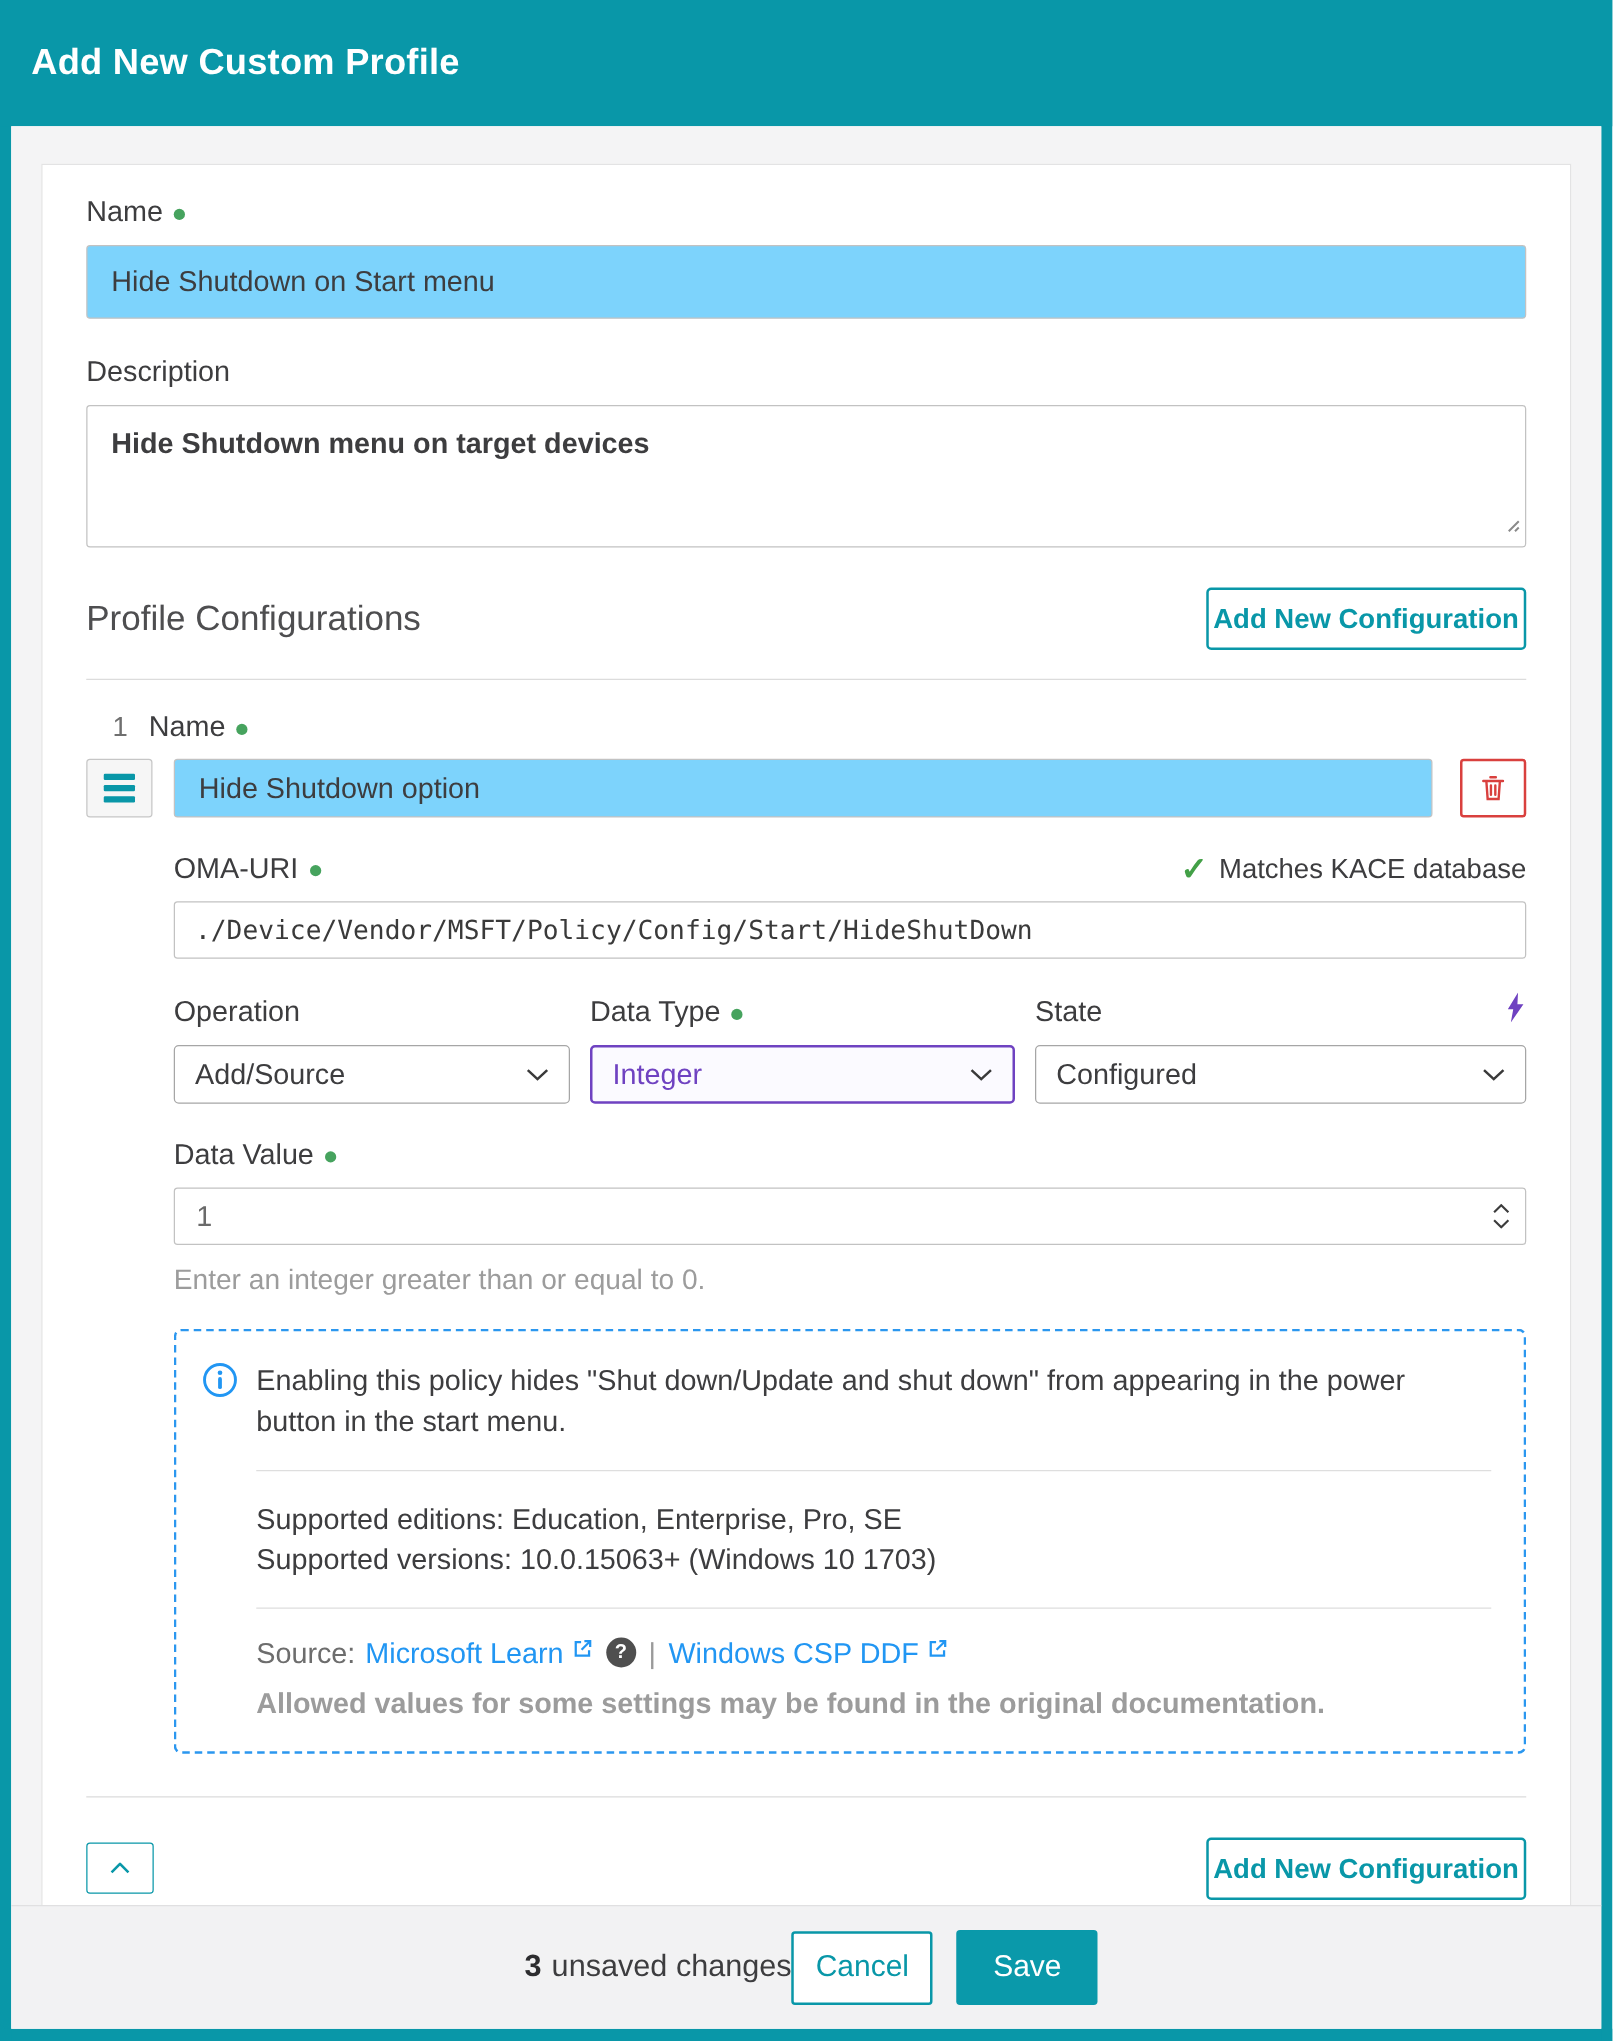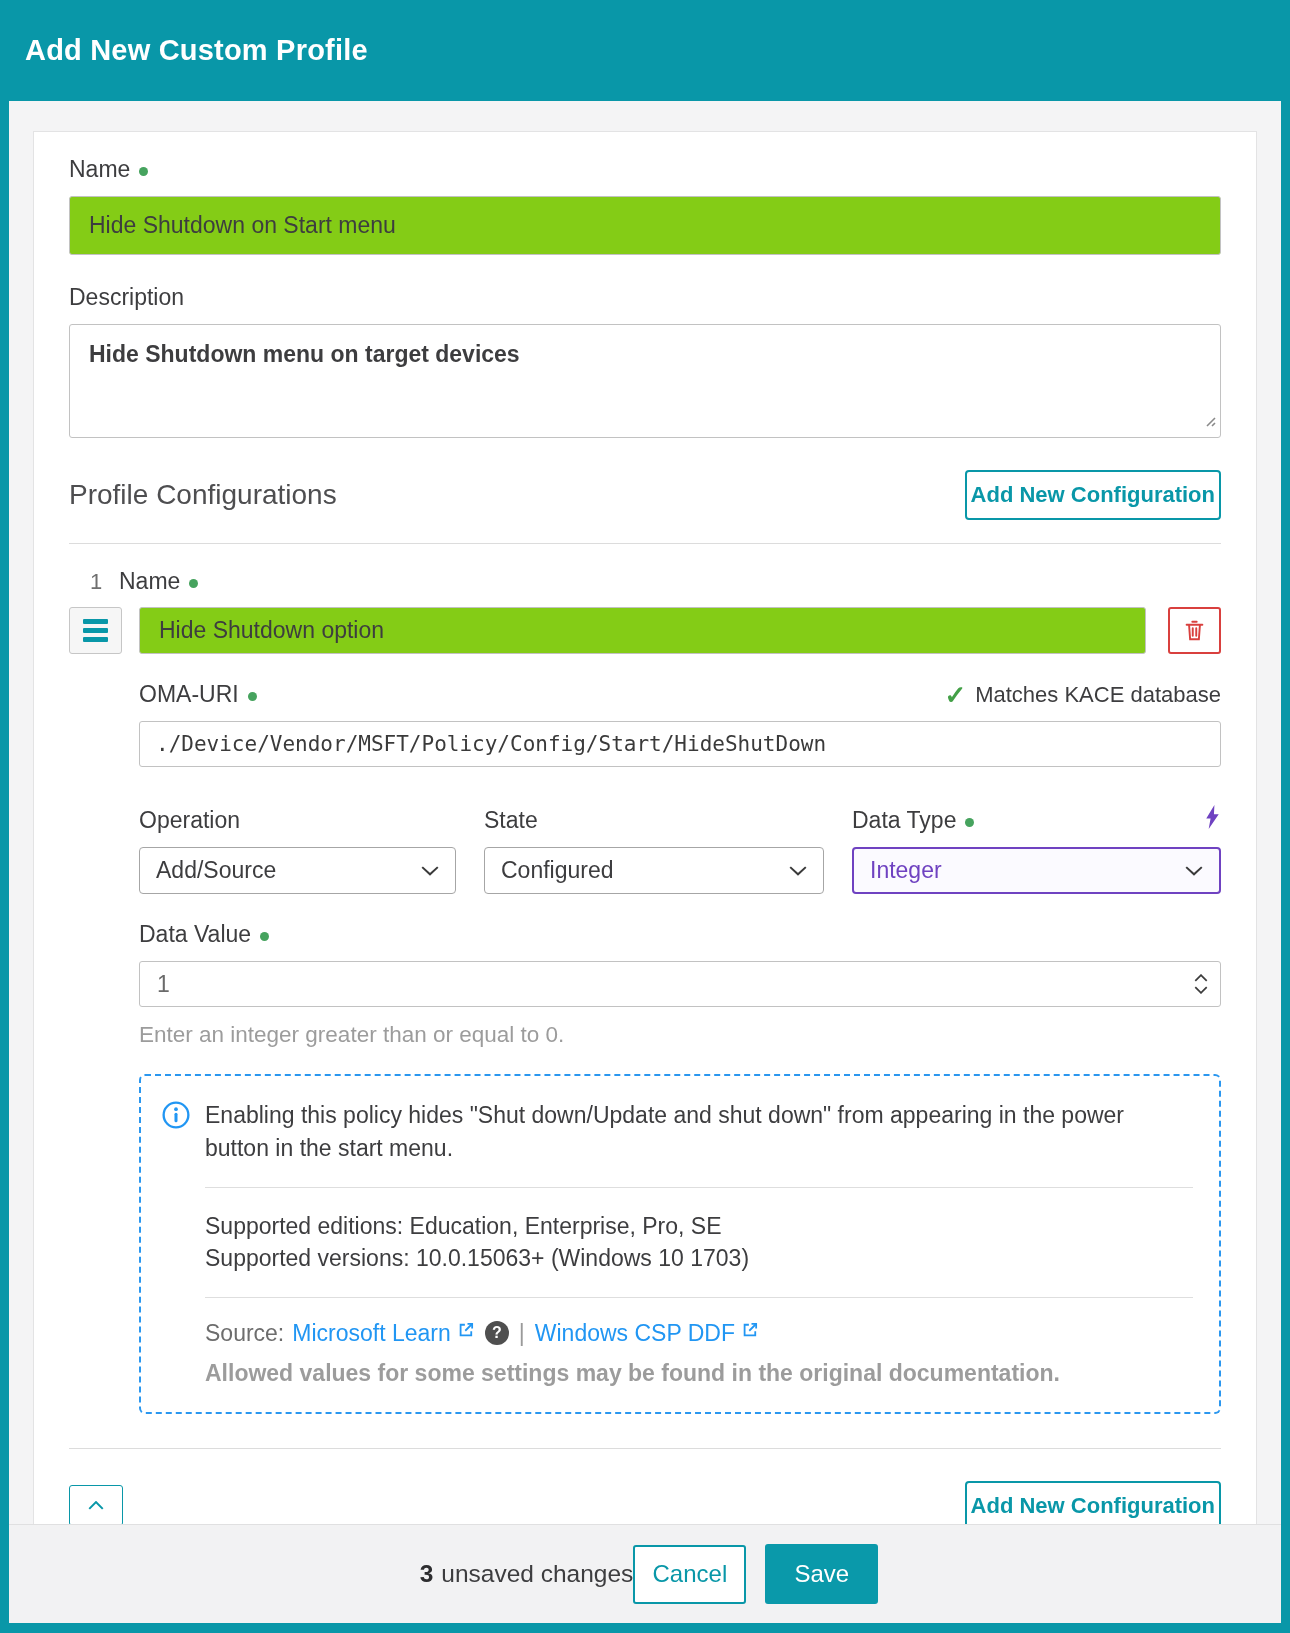--- a/index.html
+++ b/index.html
@@ -40,21 +40,21 @@
   .req-dot {
     width: 9px; height: 9px; border-radius: 50%;
     background: #46a35e; margin-left: 9px; margin-top: 3px;
     display: inline-block;
   }
   .text-input {
     width: 100%; height: 59px;
     border: 1.5px solid #c2c2c2; border-radius: 3px;
     font-family: "Liberation Sans", sans-serif;
     font-size: 23px; color: #3d3d3f; padding: 0 19px;
-    background: #84cc16; outline: none;
+    background: #7dd3fc; outline: none;
   }
   .field { margin-bottom: 29px; }
   .ta-wrap { position: relative; }
   textarea.desc {
     width: 100%; height: 114px; resize: none;
     border: 1.5px solid #c2c2c2; border-radius: 3px;
     font-family: "Liberation Sans", sans-serif;
     font-size: 23px; color: #3d3d3f; padding: 16px 19px;
     outline: none; display: block; font-weight: bold;
   }
@@ -104,22 +104,22 @@
   .match-status { display: flex; align-items: center; font-size: 22px; color: #3d3d3f; }
   .check-glyph { color: #43a047; font-size: 26px; font-weight: 700; margin-right: 9px; line-height: 1; }
   .mono-input {
     width: 100%; height: 46px;
     border: 1.5px solid #c2c2c2; border-radius: 3px;
     font-family: "DejaVu Sans Mono", monospace;
     font-size: 21px; color: #3a3a3a; padding: 0 16px; outline: none;
   }
   .selects-row {
     position: relative;
-    display: grid; grid-template-columns: 317px 340px 1fr; column-gap: 28px;
-    margin-top: 40px;
+    display: grid; grid-template-columns: 317px 340px 1fr; column-gap: 16px;
+    margin-top: 29px;
   }
   .select-box {
     height: 47px; border: 1.5px solid #a6a6a6; border-radius: 4px;
     background: #fff; display: flex; align-items: center; justify-content: space-between;
     padding: 0 16px; font-size: 23px; color: #3d3d3f; cursor: pointer;
   }
   .select-box.purple {
     border: 2px solid #6f42c1; color: #6f42c1; background: #fbfaff;
   }
   .bolt { position: absolute; right: 1px; top: -2px; }
@@ -279,36 +279,36 @@
               </div>
               <div class="select-box">
                 <span>Add/Source</span>
                 <svg width="18" height="10" viewBox="0 0 16 9">
                     <path fill="none" stroke="#3a3a3a" stroke-width="1.8" d="M1 1l7 6.5L15 1"></path>
                   </svg>
               </div>
             </div>
             <div>
               <div class="field-label">
-                <span>State</span>
-              </div>
-              <div class="select-box">
-                <span>Configured</span>
+                <span>Data Type</span>
+                <span class="req-dot"></span>
+              </div>
+              <div class="select-box purple">
+                <span>Integer</span>
                 <svg width="18" height="10" viewBox="0 0 16 9">
                     <path fill="none" stroke="#3a3a3a" stroke-width="1.8" d="M1 1l7 6.5L15 1"></path>
                   </svg>
               </div>
             </div>
             <div>
               <div class="field-label">
-                <span>Data Type</span>
-                <span class="req-dot"></span>
-              </div>
-              <div class="select-box purple">
-                <span>Integer</span>
+                <span>State</span>
+              </div>
+              <div class="select-box">
+                <span>Configured</span>
                 <svg width="18" height="10" viewBox="0 0 16 9">
                     <path fill="none" stroke="#3a3a3a" stroke-width="1.8" d="M1 1l7 6.5L15 1"></path>
                   </svg>
               </div>
             </div>
             <span class="bolt">
               <svg width="15" height="24" viewBox="0 0 12 20">
                   <path fill="#6f42c1" d="M7.6 0 0.8 11.2h3.6L2.8 20 11.2 7.8H7.2Z"></path>
                 </svg>
             </span>

